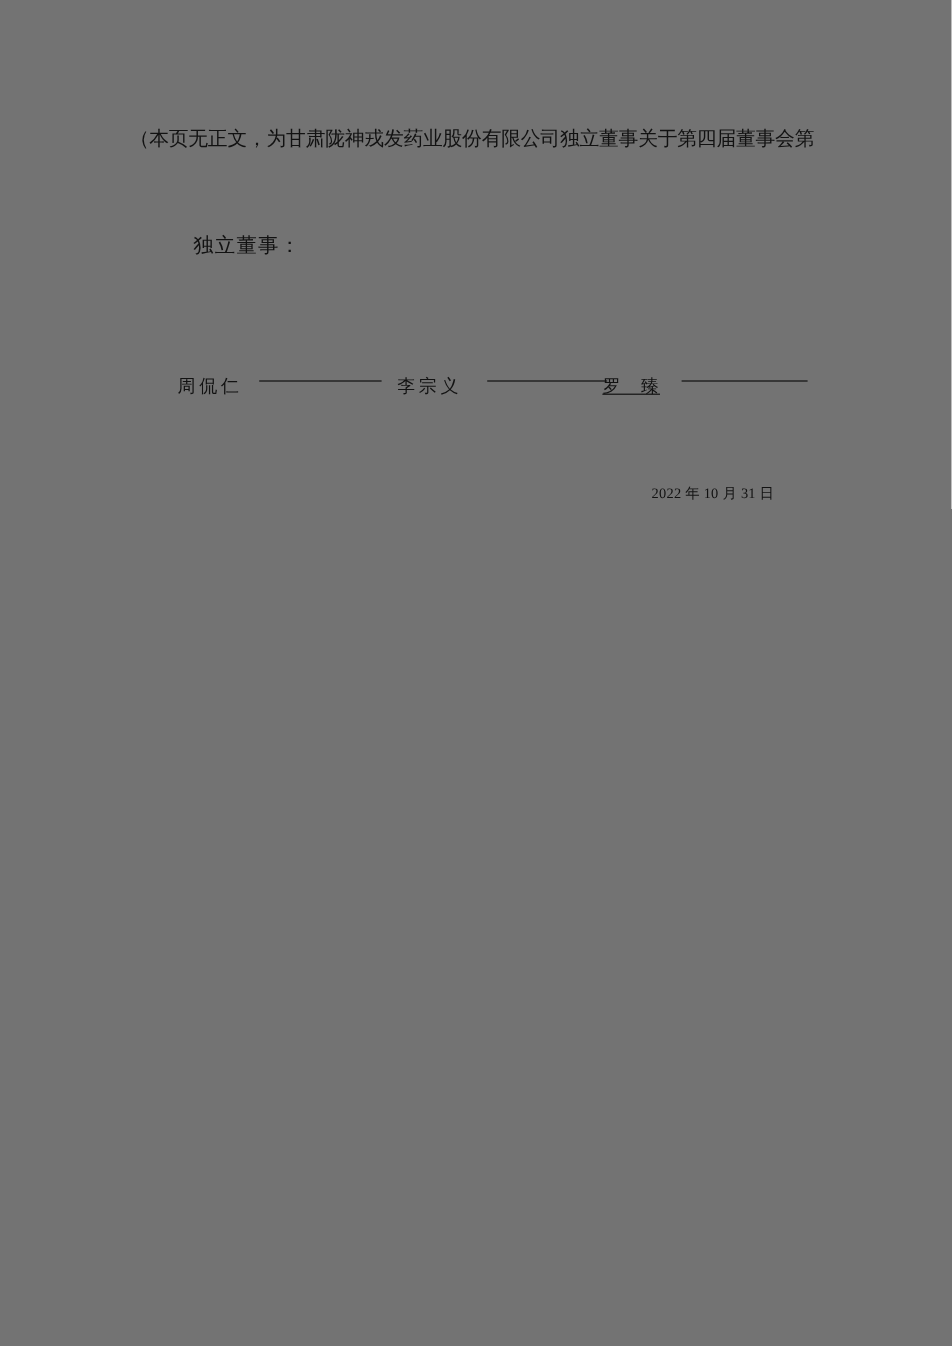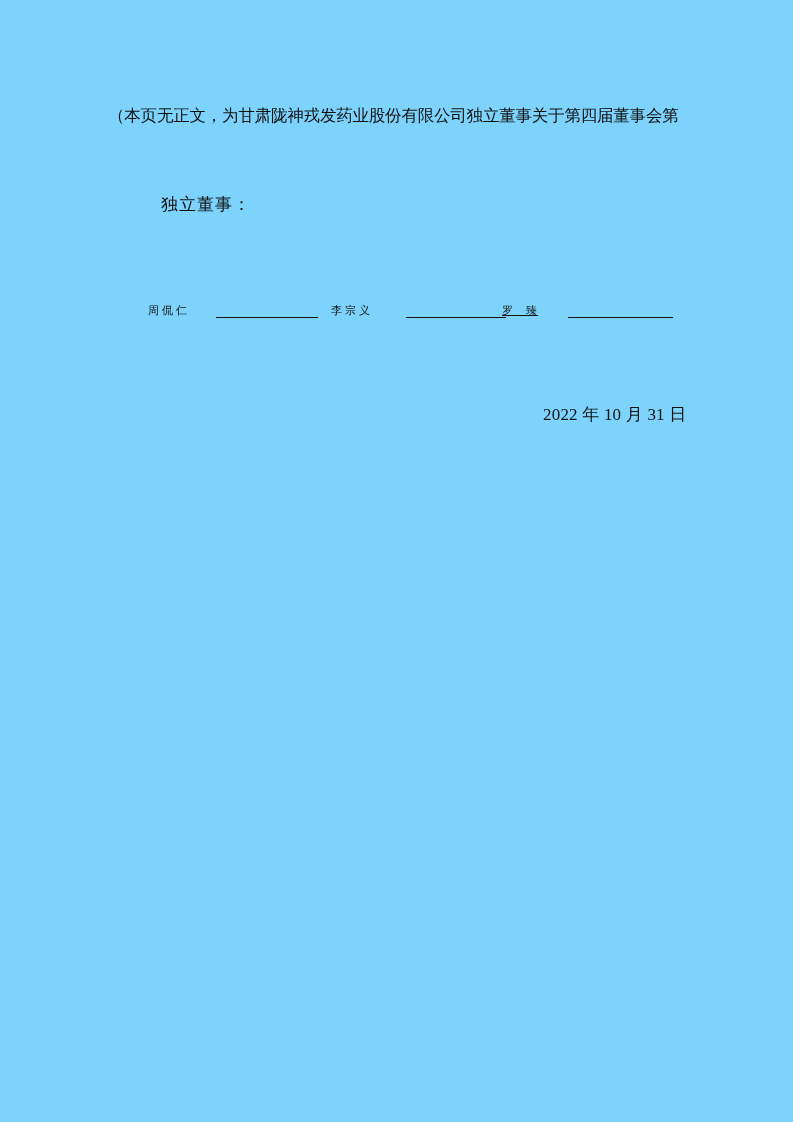--- a/index.html
+++ b/index.html
@@ -4,21 +4,21 @@
 <style>
   html, body {
     margin: 0;
     padding: 0;
     background: #ffffff;
   }
   .page {
     position: relative;
     width: 793px;
     height: 1122px;
-    background: #7dd3fc;
+    background: #737373;
     overflow: hidden;
     font-family: "Liberation Serif", "DejaVu Serif", serif;
     color: #121212;
   }
   .closing-note {
     position: absolute;
     left: 108px;
     top: 96px;
     width: 572px;
     font-size: 16.5px;
@@ -31,42 +31,42 @@
   .directors-label {
     position: absolute;
     left: 161px;
     top: 193px;
     font-size: 17px;
     letter-spacing: 1px;
     white-space: nowrap;
   }
   .signer-name {
     position: absolute;
-    top: 303px;
-    font-size: 11px;
+    top: 313px;
+    font-size: 15px;
     letter-spacing: 3px;
     white-space: nowrap;
   }
   .signer-1 { left: 148px; }
   .signer-2 { left: 331px; }
   .signer-3 { left: 502px; letter-spacing: 1px; text-decoration: underline; }
   .signature-line {
     position: absolute;
     top: 317px;
     height: 0;
     border-bottom: 1.6px solid #111111;
   }
   .sig-line-1 { left: 216px; width: 102px; }
   .sig-line-2 { left: 406px; width: 100px; }
   .sig-line-3 { left: 568px; width: 105px; }
   .doc-date {
     position: absolute;
     left: 543px;
     top: 403px;
-    font-size: 17px;
+    font-size: 12px;
     letter-spacing: 0.2px;
     white-space: nowrap;
   }
 </style>
 </head>
 <body>
 
 <div class="page">
 
   <div class="closing-note">

